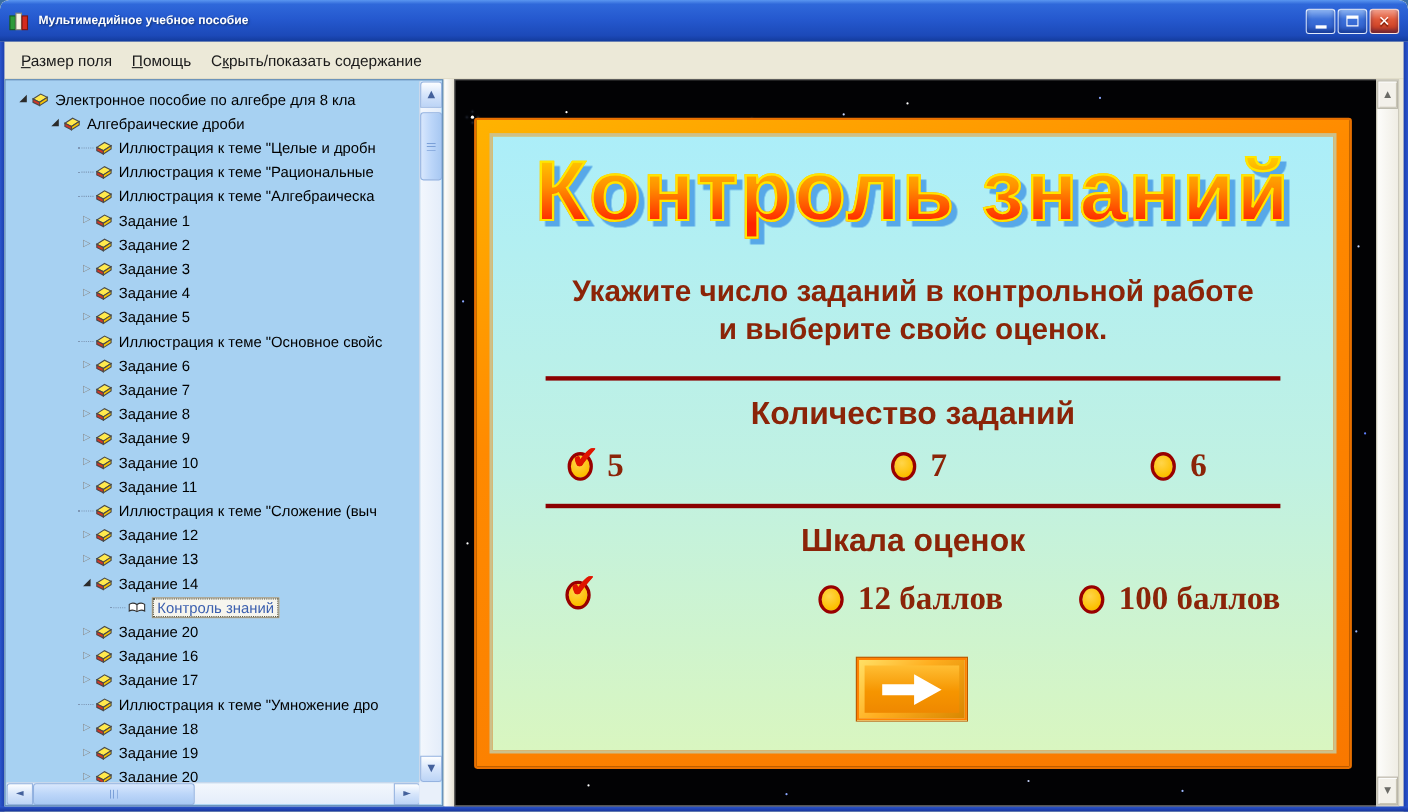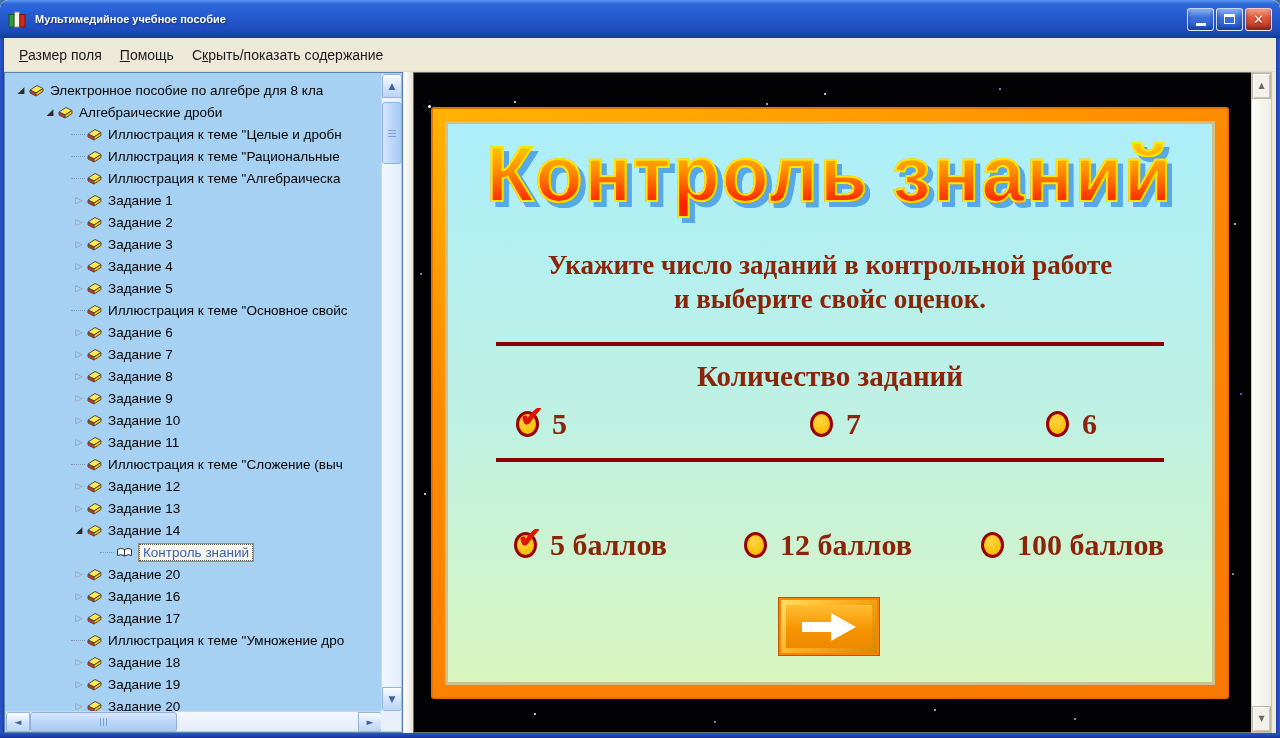--- a/index.html
+++ b/index.html
@@ -108,21 +108,21 @@
   }
   #card-title{
     position:absolute;top:6px;left:0;width:100%;text-align:center;
     font-size:77px;font-weight:bold;letter-spacing:2px;
     font-family:"Liberation Sans","DejaVu Sans",sans-serif;
     background:linear-gradient(180deg,#ffd900 8%,#ff9000 45%,#ff2400 82%);
     -webkit-background-clip:text;background-clip:text;color:transparent;
     -webkit-text-stroke:2px #ffe600;
     filter:drop-shadow(5px 5px 0 #57a8e8);
   }
-  .serif{font-family:Liberation Serif, serif;}
+  .serif{font-family:Liberation Sans, sans-serif;}
   #instruction{
     position:absolute;top:124px;left:0;width:100%;text-align:center;
     font-size:27px;font-weight:bold;color:#8b2408;line-height:34px;
   }
   .divider{position:absolute;left:48px;width:668px;height:4px;background:#8b0000;}
   #divider1{top:218px;}
   #divider2{top:334px;}
   .section-heading{
     position:absolute;left:0;width:100%;text-align:center;
     font-size:29px;font-weight:bold;color:#8b2408;
@@ -591,26 +591,26 @@
               <span class="radio-circle"></span>
               <span class="radio-label">7</span>
             </span>
             <span class="radio-option" style="left: 598px;">
               <span class="radio-circle"></span>
               <span class="radio-label">6</span>
             </span>
           </div>
 
         <div class="divider" id="divider2"></div>
+        <div class="section-heading serif" id="scale-heading">Шкала оценок</div>
         <div class="options-row" id="scale-options">
             <span class="radio-option" style="left: 66px;">
               <span class="radio-circle">
                 <span class="radio-check">✔</span>
               </span>
-              <span class="radio-label">5 баллов</span>
             </span>
             <span class="radio-option" style="left: 296px;">
               <span class="radio-circle"></span>
               <span class="radio-label">12 баллов</span>
             </span>
             <span class="radio-option" style="left: 533px;">
               <span class="radio-circle"></span>
               <span class="radio-label">100 баллов</span>
             </span>
           </div>

